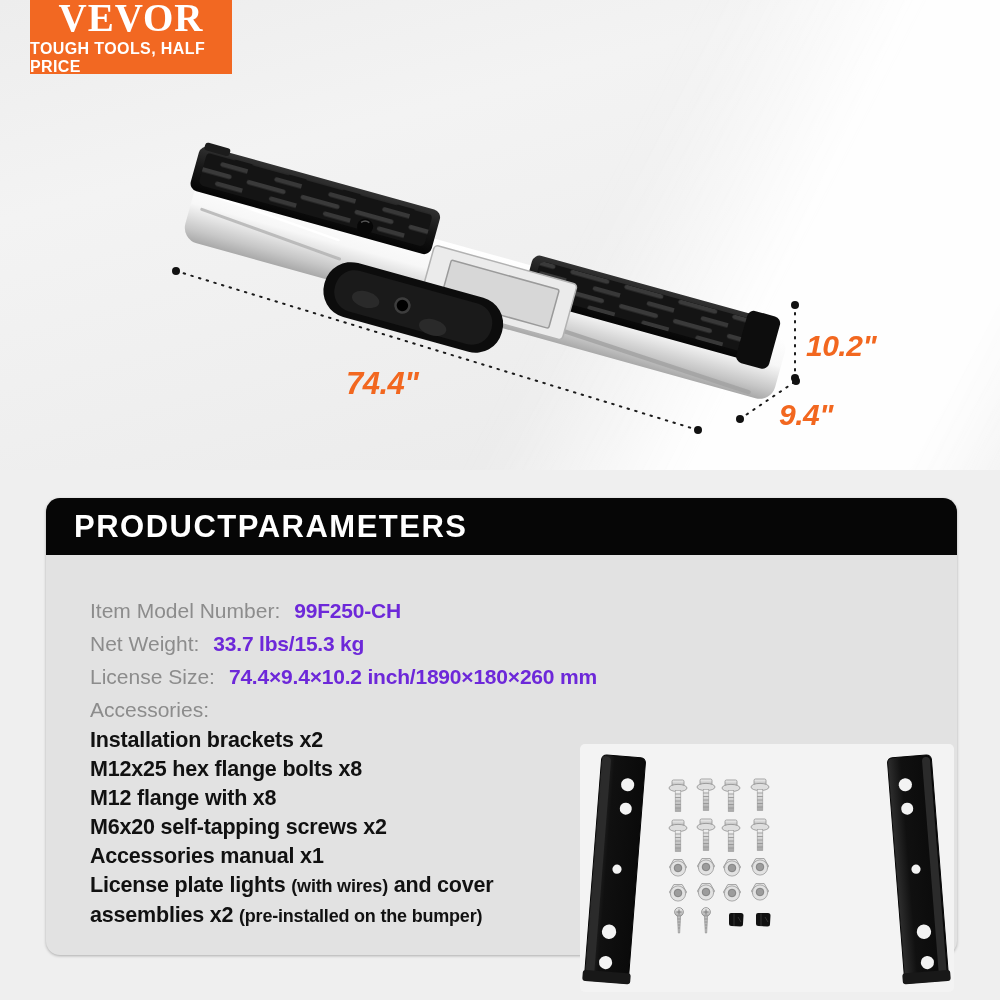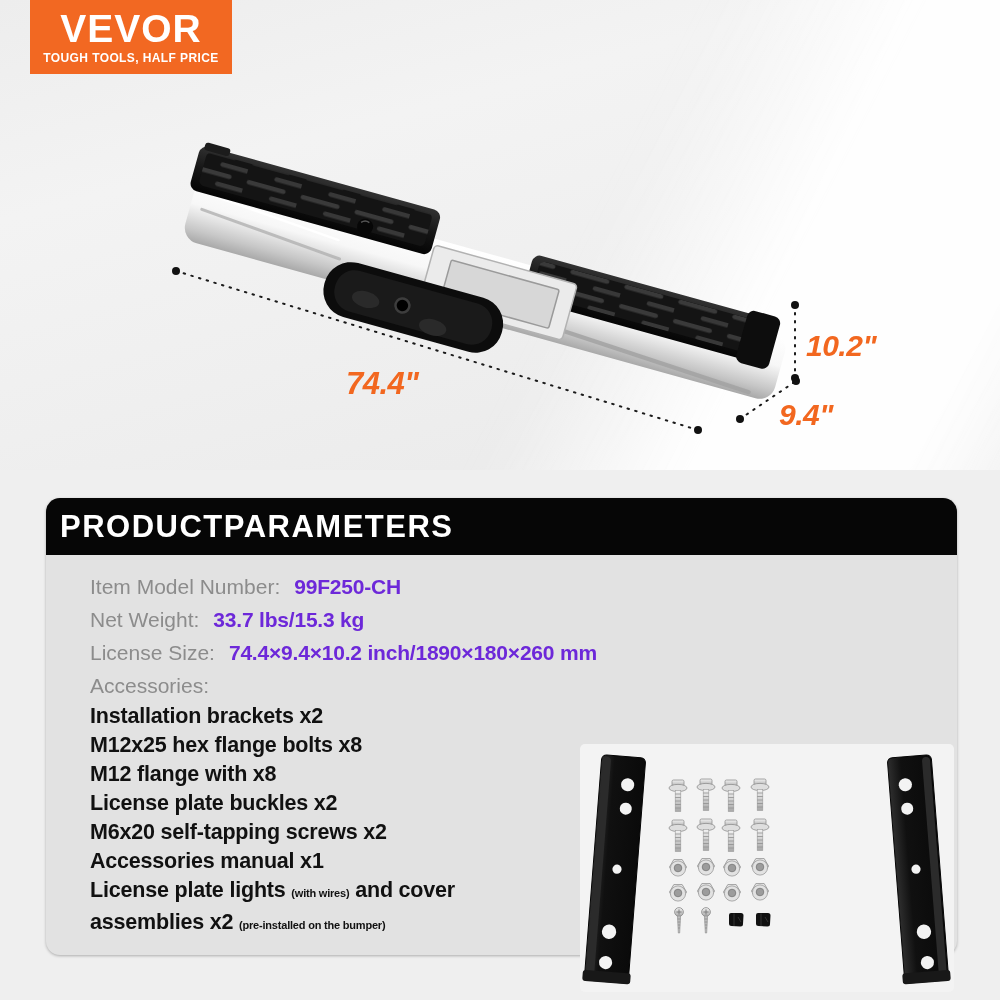--- a/index.html
+++ b/index.html
@@ -18,54 +18,54 @@
     position:absolute;left:600px;top:-430px;width:560px;height:1500px;
     background:linear-gradient(90deg,rgba(255,255,255,0) 0%,rgba(255,255,255,.95) 30%,rgba(255,255,255,.95) 68%,rgba(255,255,255,0) 100%);
     transform:rotate(27deg);filter:blur(16px);
   }
   .logo{
     position:absolute;left:30px;top:0;width:202px;height:74px;
     display:flex;flex-direction:column;align-items:center;justify-content:center;
     z-index:5;
   }
   .logo .brand{
-    color:#fff;font-family:Liberation Sans, sans-serif;font-weight:bold;
+    color:#fff;font-family:Liberation Serif, serif;font-weight:bold;
     font-size:39px;line-height:38px;letter-spacing:1px;
   }
   .logo .tagline{
-    color:#fff;font-size:12px;font-weight:bold;letter-spacing:.4px;margin-top:3px;
+    color:#fff;font-size:16px;font-weight:bold;letter-spacing:.4px;margin-top:3px;
   }
   .dim-label{
     position:absolute;font-weight:bold;font-style:italic;
     font-size:30px;z-index:6;letter-spacing:-.5px;
   }
   #dim-length{left:346px;top:366px;font-size:31px;}
   #dim-height{left:806px;top:329px;}
   #dim-depth{left:779px;top:398px;}
   .hero-svg{position:absolute;left:0;top:0;z-index:2;}
   
   .panel{
     position:absolute;left:46px;top:498px;width:911px;height:457px;
     background:#e2e2e2;border-radius:14px;
     box-shadow:0 1px 3px rgba(0,0,0,.28);
   }
   .panel-header{
     height:57px;background:#060606;border-radius:14px 14px 0 0;
-    display:flex;align-items:center;padding-left:14px;
+    display:flex;align-items:center;padding-left:28px;
   }
   .panel-title{
     color:#fff;font-weight:bold;font-size:31px;letter-spacing:1.5px;
   }
-  .panel-body{padding:15px 0 0 44px;position:relative;}
+  .panel-body{padding:39px 0 0 44px;position:relative;}
   .spec-row{display:flex;align-items:baseline;line-height:33px;font-size:21px;}
   .spec-label{color:#8c8c8c;}
   .spec-value{color:#6d28d9;font-weight:bold;margin-left:14px;letter-spacing:-.2px;}
   .acc-list{width:478px;margin-top:0;}
   .acc-line{font-weight:bold;color:#111;font-size:21.5px;line-height:29px;letter-spacing:-.2px;}
-  .acc-line .seg-small{font-size:11px;}
+  .acc-line .seg-small{font-size:18px;}
   .acc-photo{position:absolute;left:532px;top:185px;}
 </style>
 </head>
 <body>
 
 <div class="hero">
   <div class="beam"></div>
 
   <div class="logo" id="logo" style="background: rgb(242, 104, 34);">
     <div class="brand">VEVOR</div>
@@ -172,21 +172,20 @@
           <span class="spec-value">74.4×9.4×10.2 inch/1890×180×260 mm</span>
         </div>
         <div class="spec-row">
           <span class="spec-label">Accessories:</span>
         </div>
       </div>
     <div class="acc-list" id="accessories">
         <div class="acc-line"><span>Installation brackets x2</span></div>
         <div class="acc-line"><span>M12x25 hex flange bolts x8</span></div>
         <div class="acc-line"><span>M12 flange with x8</span></div>
-        <div class="acc-line"><span>License plate buckles x2</span></div>
         <div class="acc-line"><span>M6x20 self-tapping screws x2</span></div>
         <div class="acc-line"><span>Accessories manual x1</span></div>
         <div class="acc-line"><span>License plate lights </span><span class="seg-small">(with wires)</span><span> and cover assemblies x2 </span><span class="seg-small">(pre-installed on the bumper)</span></div>
       </div>
 
     <svg class="acc-photo" width="380" height="255" viewBox="0 0 380 255">
       <defs>
         <linearGradient id="brk" x1="0" y1="0" x2="1" y2="0">
           <stop offset="0" stop-color="#2e2e2e"></stop>
           <stop offset=".3" stop-color="#101010"></stop>

